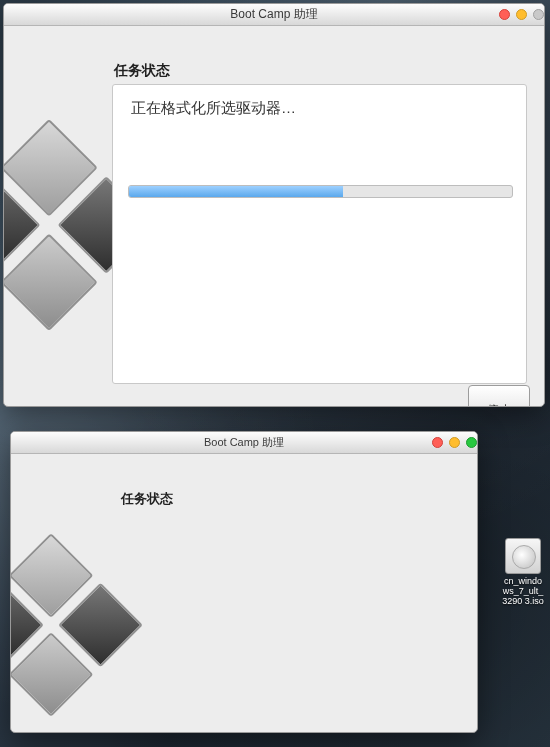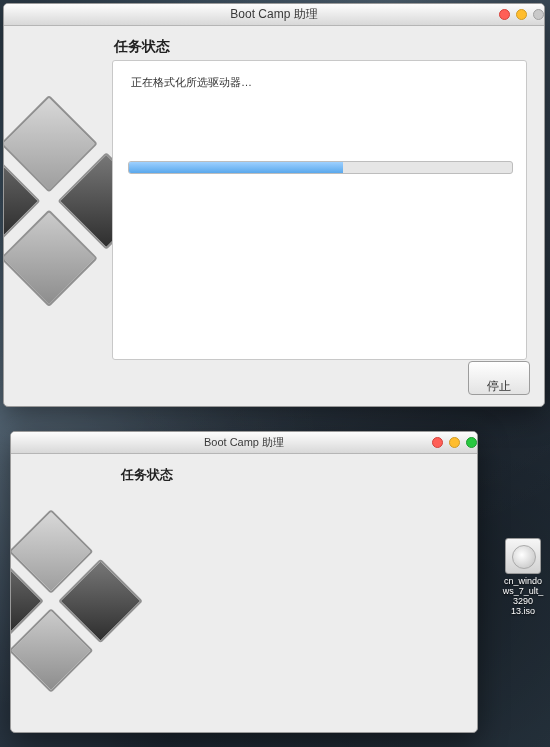--- a/index.html
+++ b/index.html
@@ -60,20 +60,21 @@
     text-align:center;
     font-size: 12px;
     color:#3a3a3a;
     pointer-events:none;
   }
   .window.bottom .title { font-size: 11px; }
 
   .window-body {
     position: relative;
     height: calc(100% - 22px);
+    margin-top: 24px;
   }
 
   .heading {
     position: absolute;
     font-weight: bold;
     color:#222;
   }
   .window.top .heading { left:110px; top:12px; font-size:14px;}
   .window.bottom .heading { left:110px; top:12px; font-size:13px;}
 
@@ -83,21 +84,21 @@
     border:1px solid #c8c8c8;
     border-radius:3px;
   }
   .window.top .content-panel { left:108px; top:34px; width:415px; height:300px; }
   .window.bottom .content-panel { left:108px; top:32px; width:344px; height:215px; }
 
   .status-text {
     position:absolute;
     color:#333;
   }
-  .window.top .status-text { left:18px; top:14px; font-size:11px;}
+  .window.top .status-text { left:18px; top:14px; font-size:15px;}
   .window.bottom .status-text { left:16px; top:14px; font-size:11px;}
 
   .progress {
     position:absolute;
     background:#e6e6e6;
     border:1px solid #bdbdbd;
     border-radius:3px;
     overflow:hidden;
   }
   .window.top .progress { left:15px; top:100px; width:385px; height:13px; }
@@ -218,14 +219,14 @@
         <div class="sq c"></div>
         <div class="sq d"></div>
     </div>
     <div class="heading">任务状态</div>
   </div>
 </div>
 
 <div class="desktop-icon">
   <div class="disk-glyph"></div>
   <div class="icon-label">cn_windows_7_ult_3290
-13.iso</div>
+3.iso</div>
 </div>
 
 </body></html>

